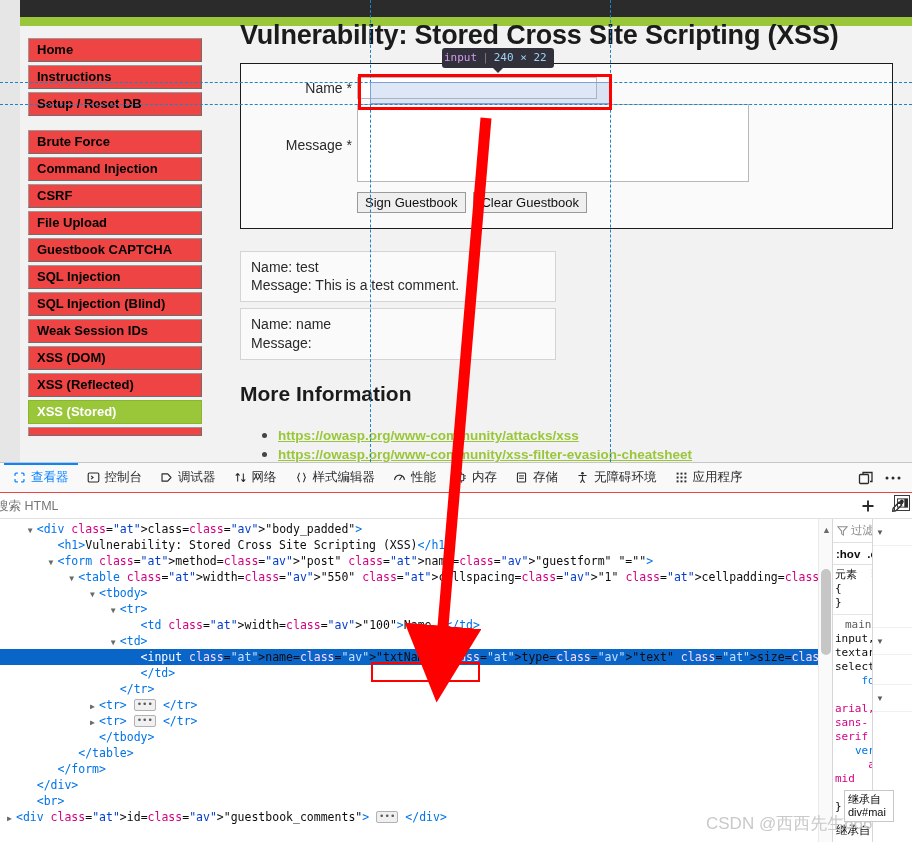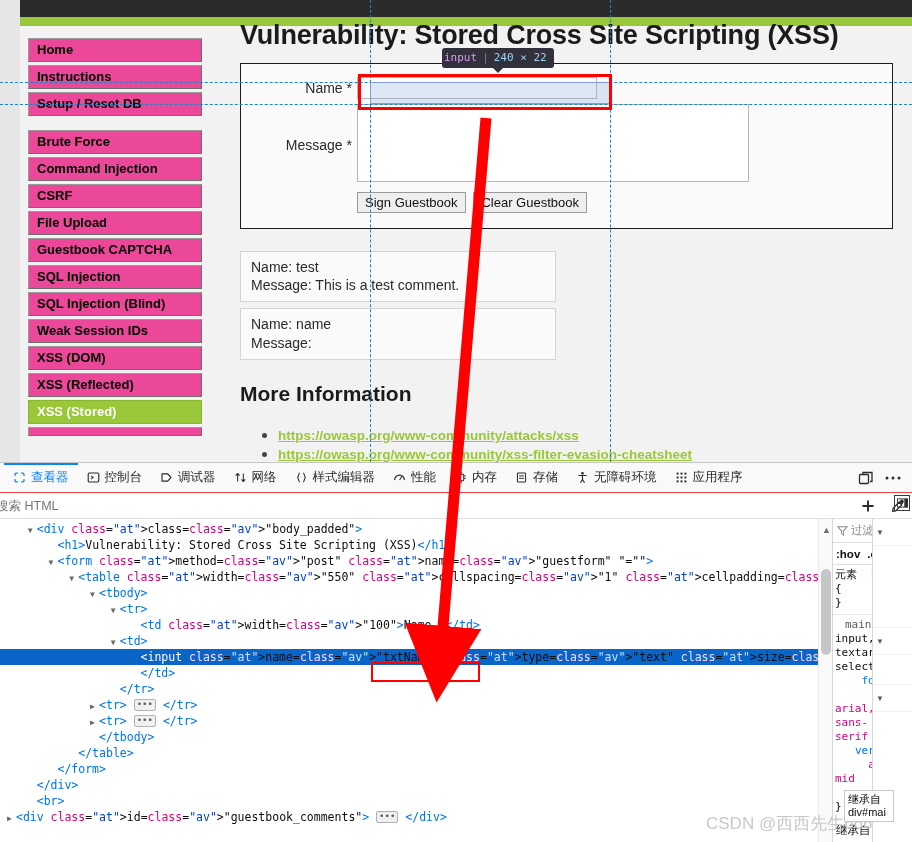--- a/index.html
+++ b/index.html
@@ -30,21 +30,21 @@
     background: #e6e6e6;
   }
 
   
   .sidebar {
     position: absolute; left: 28px; top: 38px; width: 174px;
   }
   .menu-item {
     display: block;
     height: 24px; line-height: 22px;
-    background: #ec4899;
+    background: #ef4444;
     border: 1px solid #9a9a9a;
     border-bottom-color: #6e6e6e;
     border-right-color: #6e6e6e;
     color: #000;
     font-size: 13px;
     font-weight: bold;
     padding-left: 8px;
     margin-bottom: 3px;
     white-space: nowrap;
     overflow: hidden;

